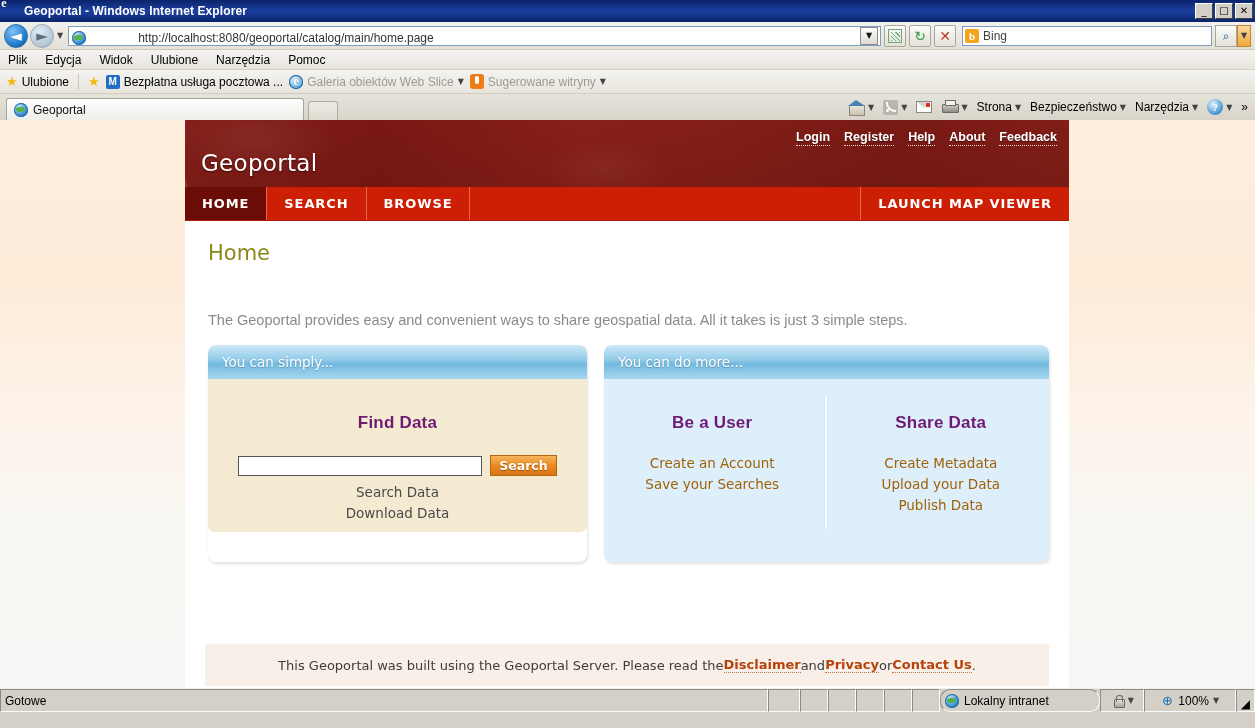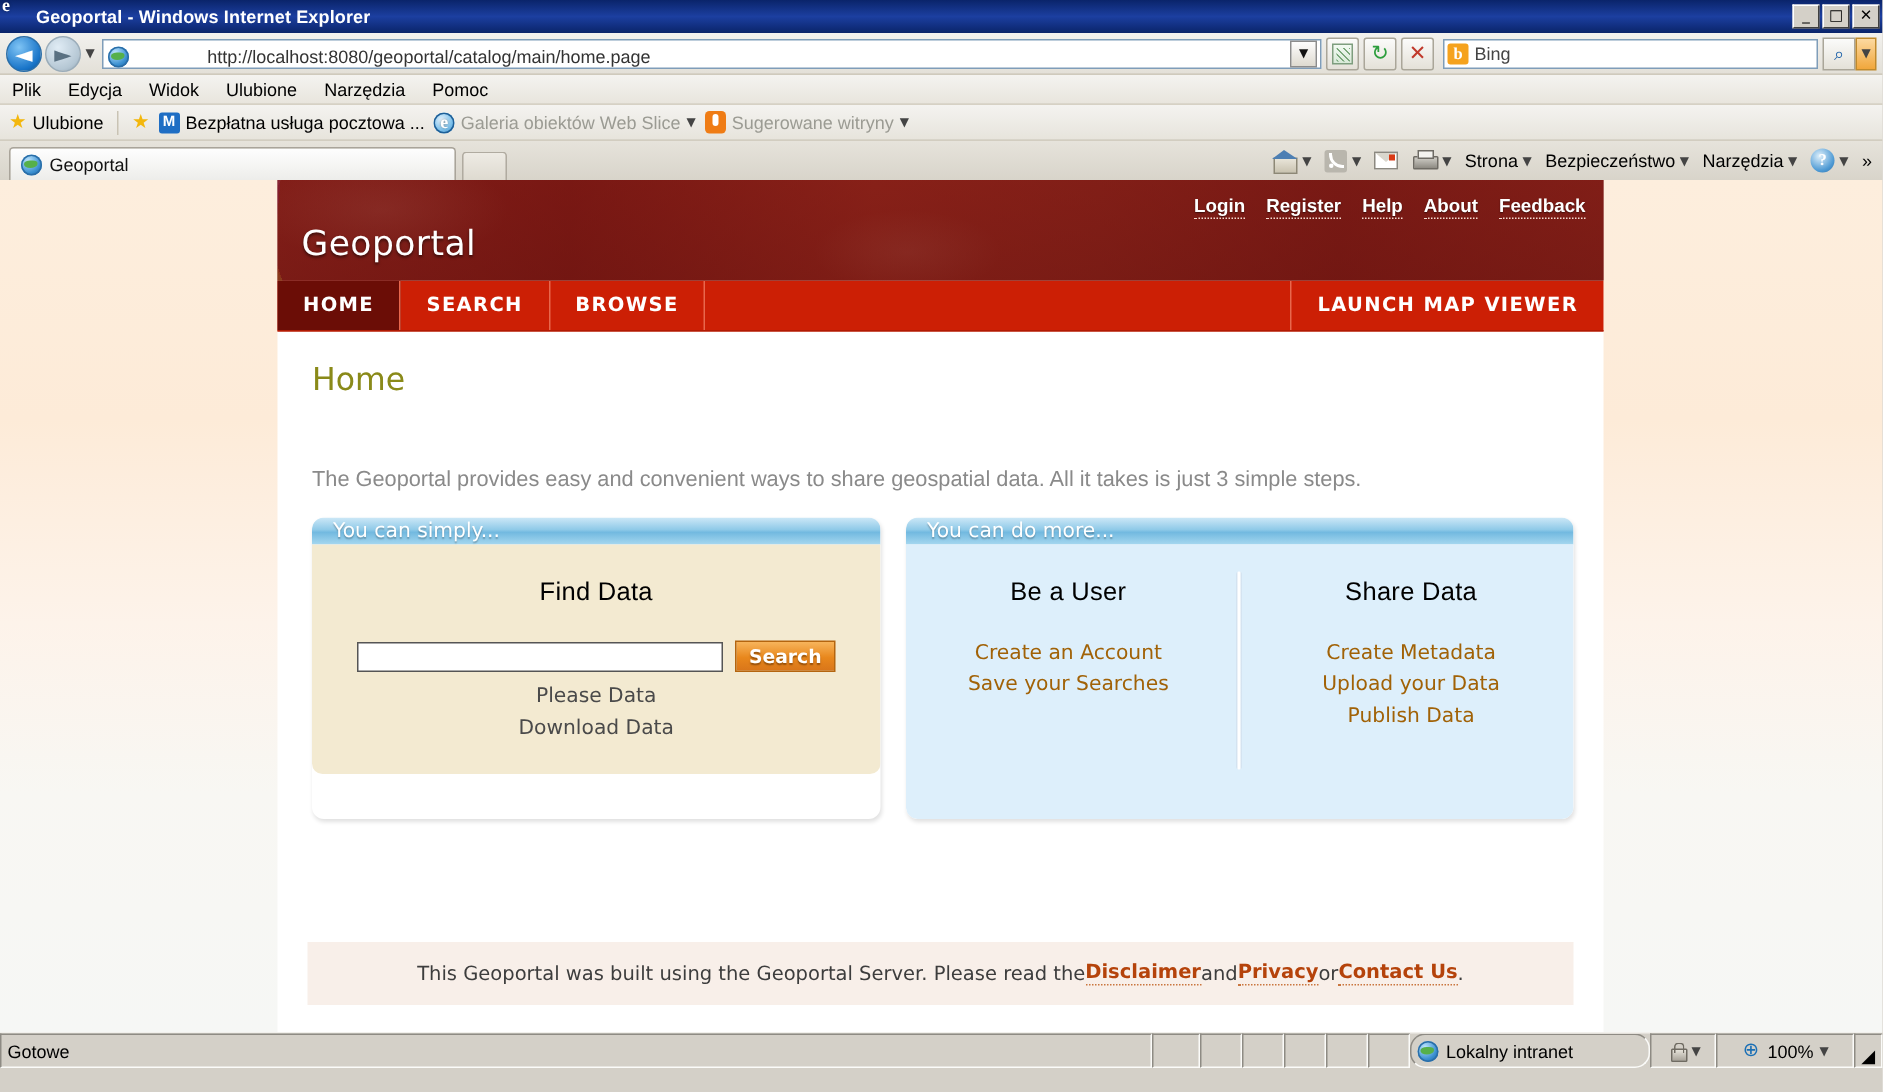--- a/index.html
+++ b/index.html
@@ -233,39 +233,39 @@
     margin: 44px 3px 0 3px;
     font-size:14.5px; color:#8a8a8a; line-height:22px;
     max-width: 845px;
   }
 
   
   #panels { display:flex; gap:17px; margin:14px 0 0 3px; }
 
   .panel { border-radius:8px; box-shadow: 1px 2px 3px rgba(0,0,0,.12); overflow:hidden; }
   .panel .phead {
-    height:18px; display:flex; align-items:center; padding-left:14px;
+    height:34px; display:flex; align-items:center; padding-left:14px;
     color:#fff; font-size:13.5px;
     font-family:"DejaVu Sans",sans-serif;
     text-shadow:0 1px 1px rgba(0,0,0,.25);
     background: linear-gradient(to bottom, #cde8f7 0%, #8fcae8 45%, #72b9e0 55%, #a5d7ef 100%);
     border-radius:7px 7px 0 0;
   }
   #panel-simply { width:390px; }
   #panel-simply .pbody {
     background:#f3ead1; height:153px; border-radius:0 0 7px 7px;
     padding-top:18px; text-align:center;
   }
   #panel-more { width:458px; }
   #panel-more .pbody {
     background:#ddeffb; height:183px; border-radius:0 0 7px 7px;
     padding-top:18px; display:flex;
   }
   .panel h3 {
-    margin:4px; font-size:17px; color:#000000; font-weight:normal;
+    margin:16px; font-size:17px; color:#701a75; font-weight:bold;
     font-family:"Liberation Sans",sans-serif; letter-spacing:.2px;
   }
   .searchrow {
     margin-top:22px; display:flex; justify-content:center; align-items:center; gap:8px;
   }
   .searchrow input[type=text] {
     width:244px; height:20px;
     border:1px solid #555; background:#fff;
     font-family:"Liberation Sans",sans-serif; font-size:12px; padding:0 3px;
   }
@@ -580,21 +580,21 @@
 
         <div class="panel" id="panel-simply">
           <div class="phead">You can simply...</div>
           <div class="pbody">
             <h3>Find Data</h3>
             <div class="searchrow">
               <input type="text" value="" placeholder="" style="">
               <span class="gp-searchbtn">Search</span>
             </div>
             <div class="linklist">
-              <a href="#">Please Data</a>
+              <a href="#">Search Data</a>
               <a href="#">Download Data</a>
             </div>
           </div>
         </div>
 
         <div class="panel" id="panel-more">
           <div class="phead">You can do more...</div>
           <div class="pbody">
             <div class="col">
               <h3>Be a User</h3>

